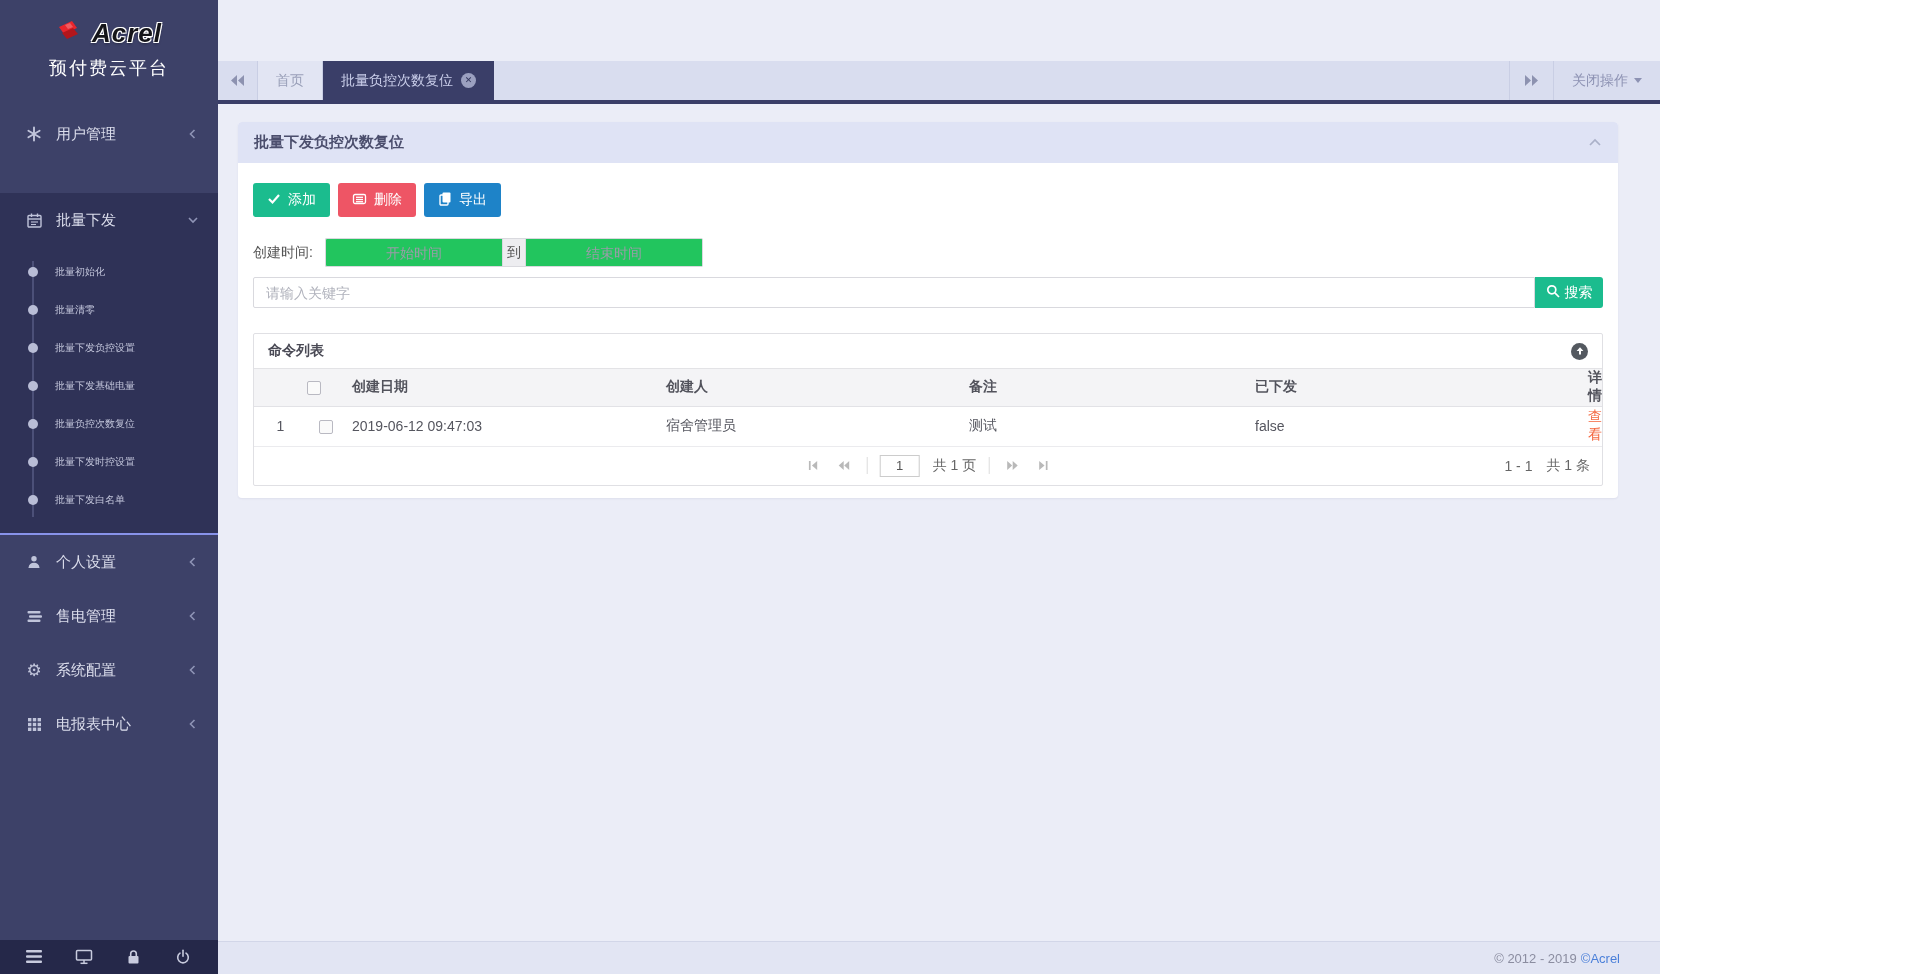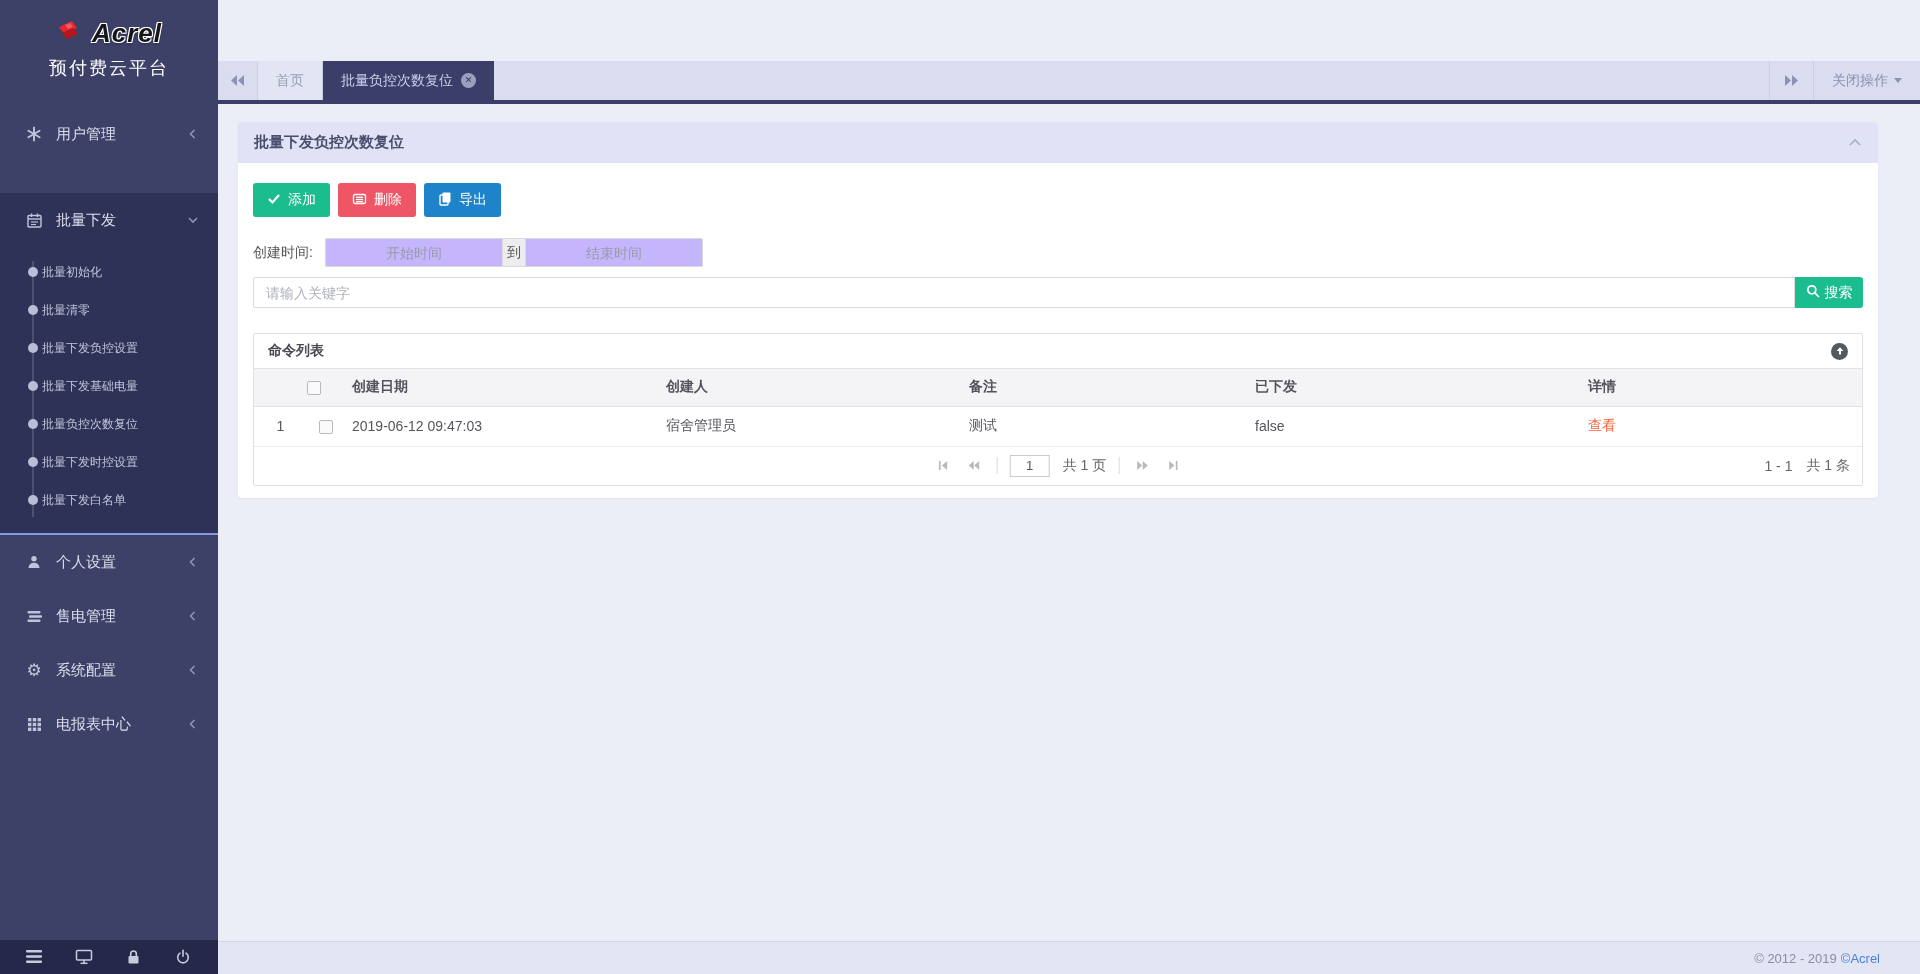--- a/index.html
+++ b/index.html
@@ -1,34 +1,34 @@
 <!DOCTYPE html>
 <html><head>
 <meta charset="utf-8">
 <style>
   * { margin:0; padding:0; box-sizing:border-box; }
   html,body { width:1920px; height:974px; overflow:hidden; }
   body { font-family:"Liberation Sans","DejaVu Sans",sans-serif; font-size:14px; color:#555; }
-  .app { position:relative; width:1920px; height:974px; background:#ebedf7; overflow:hidden; }
+  .app { position:relative; width:1660px; height:974px; background:#ebedf7; overflow:hidden; }
 
   
   .sidebar { position:absolute; left:0; top:0; width:218px; height:974px; background:#3d4168; z-index:5; }
   .logo-area { height:95px; padding-top:16px; text-align:center; }
   .logo-row { display:flex; align-items:center; justify-content:center; gap:6px; height:34px; }
   .logo-text { font-size:26px; font-weight:bold; font-style:italic; color:#15151a; letter-spacing:1px;
     text-shadow:-1px -1px 0 #fff,1px -1px 0 #fff,-1px 1px 0 #fff,1px 1px 0 #fff,0 2px 3px rgba(0,0,0,.35); }
   .platform-name { margin-top:6px; color:#fff; font-size:18px; letter-spacing:2px; }
   .nav { padding-top:12px; }
   .menu-item { position:relative; height:54px; display:flex; align-items:center; padding-left:25px; cursor:pointer; color:#dcdeec; font-size:15px;text-align:right; }
   .menu-item .mi-icon { width:18px; height:18px; margin-right:13px; display:inline-flex; align-items:center; justify-content:center; color:#c0c4da; font-size:17px; }
   .menu-item .mi-chevron { position:absolute; right:18px; top:50%; margin-top:-7px; }
   .menu-group { background:#2f3257;margin-top:32px; }
   .submenu { position:relative; padding:6px 0 14px 0; }
   .submenu:before { content:""; position:absolute; left:32px; top:14px; bottom:16px; width:2px; background:#4c5078; }
-  .submenu-item { position:relative; height:38px; display:flex; align-items:center; padding-left:42px; color:#c2c5da; font-size:12px; cursor:pointer; }
+  .submenu-item { position:relative; height:38px; display:flex; align-items:center; padding-left:55px; color:#c2c5da; font-size:10px; cursor:pointer; }
   .submenu-item .bullet { position:absolute; left:28px; top:50%; margin-top:-5px; width:10px; height:10px; border-radius:50%; background:#b9bdd6; }
   .blue-divider { height:2px; background:#8893ea; }
   .sidebar-bottom { position:absolute; left:0; bottom:0; width:218px; height:34px; background:#252849; display:flex; align-items:center; justify-content:space-around; padding:0 10px; }
   .sb-icon { width:20px; height:20px; cursor:pointer; display:flex; align-items:center; justify-content:center; }
 
   
   .topbar { position:absolute; left:218px; top:0; right:0; height:61px; background:#747ce2; display:flex; align-items:center; padding:0 23px; color:#fff; }
   .system-name { font-size:16px; font-weight:600; letter-spacing:.5px; }
   .switch-btn { margin-left:28px; border:1px solid rgba(255,255,255,.75); border-radius:14px; padding:4px 15px; font-size:13px; color:#fff; cursor:pointer; background:transparent; }
   .topbar-right { margin-left:auto; display:flex; align-items:center; gap:12px; }
@@ -58,21 +58,21 @@
 
   .toolbar { display:flex; gap:8px; }
   .btn { display:inline-flex; align-items:center; gap:7px; border:none; color:#fff; font-size:14px; padding:0 14px; height:34px; border-radius:3px; cursor:pointer; font-family:inherit; }
   .btn-green { background:#1bbc8e; }
   .btn-red { background:#ee5565; }
   .btn-blue { background:#1e83c8; }
 
   .filter-row { margin-top:21px; display:flex; align-items:center; }
   .filter-label { font-size:14px; color:#555; margin-right:12px; }
   .date-group { display:flex; align-items:stretch; height:29px; }
-  .date-input { width:177px; border:1px solid #d9d9de; text-align:center; font-size:14px; color:#555; font-family:inherit; outline:none; background:#c4b5fd; }
+  .date-input { width:177px; border:1px solid #d9d9de; text-align:center; font-size:14px; color:#555; font-family:inherit; outline:none; background:#22c55e; }
   .date-input::placeholder { color:#9a9ca8; }
   .date-input.start { border-radius:2px 0 0 2px; border-right:none; }
   .date-input.end { border-radius:0 2px 2px 0; border-left:none; }
   .to-box { width:24px; background:#ededf0; border:1px solid #d9d9de; display:flex; align-items:center; justify-content:center; font-size:14px; color:#555; }
 
   .search-row { margin-top:10px; display:flex; height:31px; }
   .search-input { flex:1; border:1px solid #d9d9de; border-radius:2px 0 0 2px; padding:0 12px; font-size:14px; color:#555; font-family:inherit; outline:none; }
   .search-input::placeholder { color:#b0b2bc; }
   .search-btn { width:68px; background:#1bbc8e; border:none; color:#fff; font-size:14px; border-radius:0 3px 3px 0; cursor:pointer; display:flex; align-items:center; justify-content:center; gap:5px; font-family:inherit; }
 

